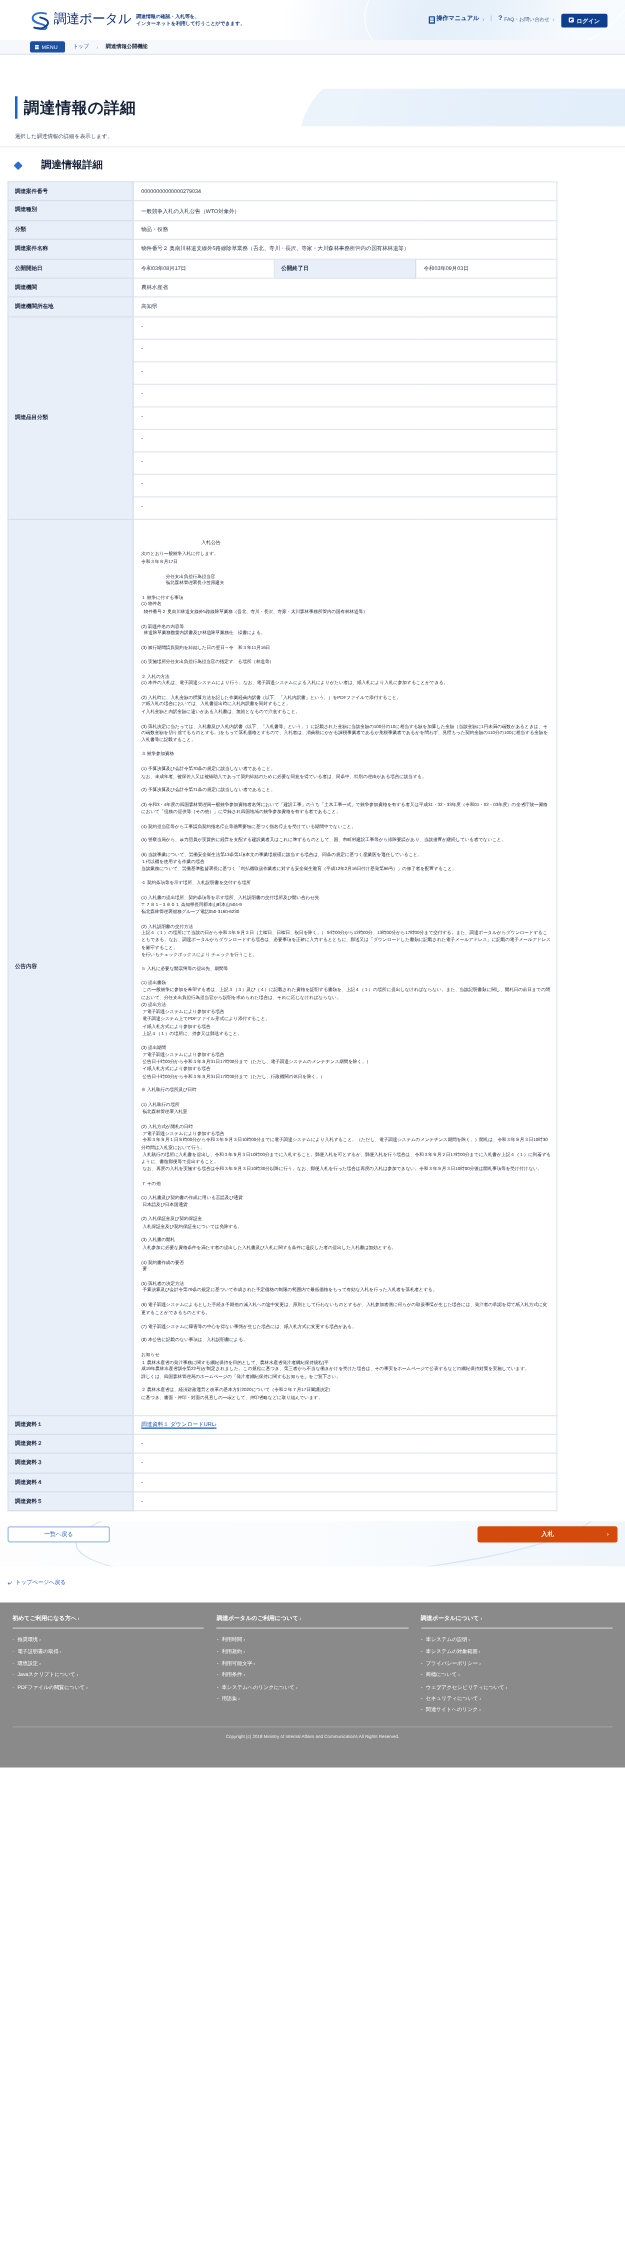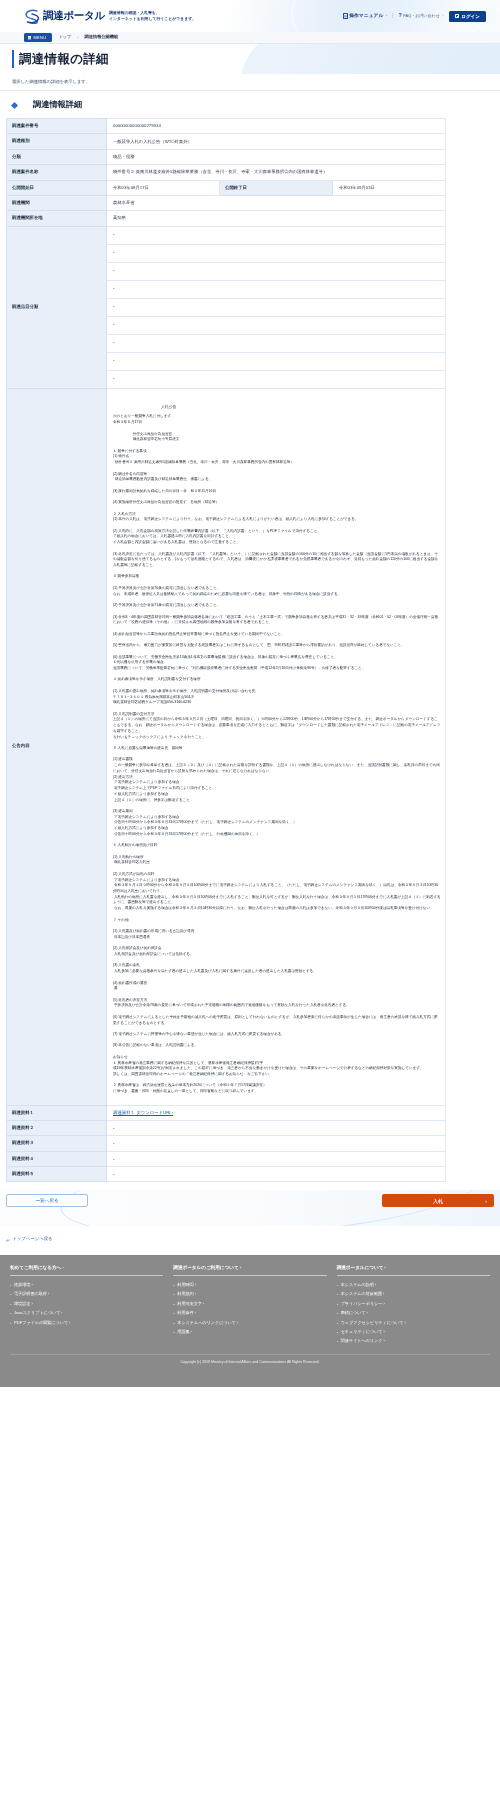--- a/index.html
+++ b/index.html
@@ -44,21 +44,21 @@
     align-items:center;
     padding:0 8px 0 24px;
   }
   .logo-wrap{display:flex;align-items:center;gap:2px;}
   .logo-mark{
     width:17px;height:15px;
     display:block;
   }
   .logo-text{
     font-size:10.5px;
-    font-weight:bold;
+    font-weight:normal;
     color:#0b2f73;
     letter-spacing:-0.3px;
     white-space:nowrap;
   }
   .logo-tag{
     margin-left:4px;
     font-size:3.9px;
     color:#1b3f80;
     line-height:1.55;
     white-space:nowrap;
@@ -157,20 +157,21 @@
   .crumb.sep{color:#8fa6c4;font-size:4px;}
   .crumb.cur{color:#16233a;font-weight:bold;}
 
   
   .page-title-wrap{
     position:relative;
     height:30px;
     display:flex;align-items:center;
     background:linear-gradient(105deg,#ffffff 0%,#ffffff 55%,#f3f8fd 75%,#e9f2fb 100%);
     overflow:hidden;
+    margin-top:27px;
   }
   .pt-swoosh{
     position:absolute;right:-40px;bottom:-70px;
     width:300px;height:150px;border-radius:50%;
     background:rgba(219,234,248,.55);
     transform:rotate(-6deg);
   }
   .page-title{
     position:relative;
     margin-left:12px;

